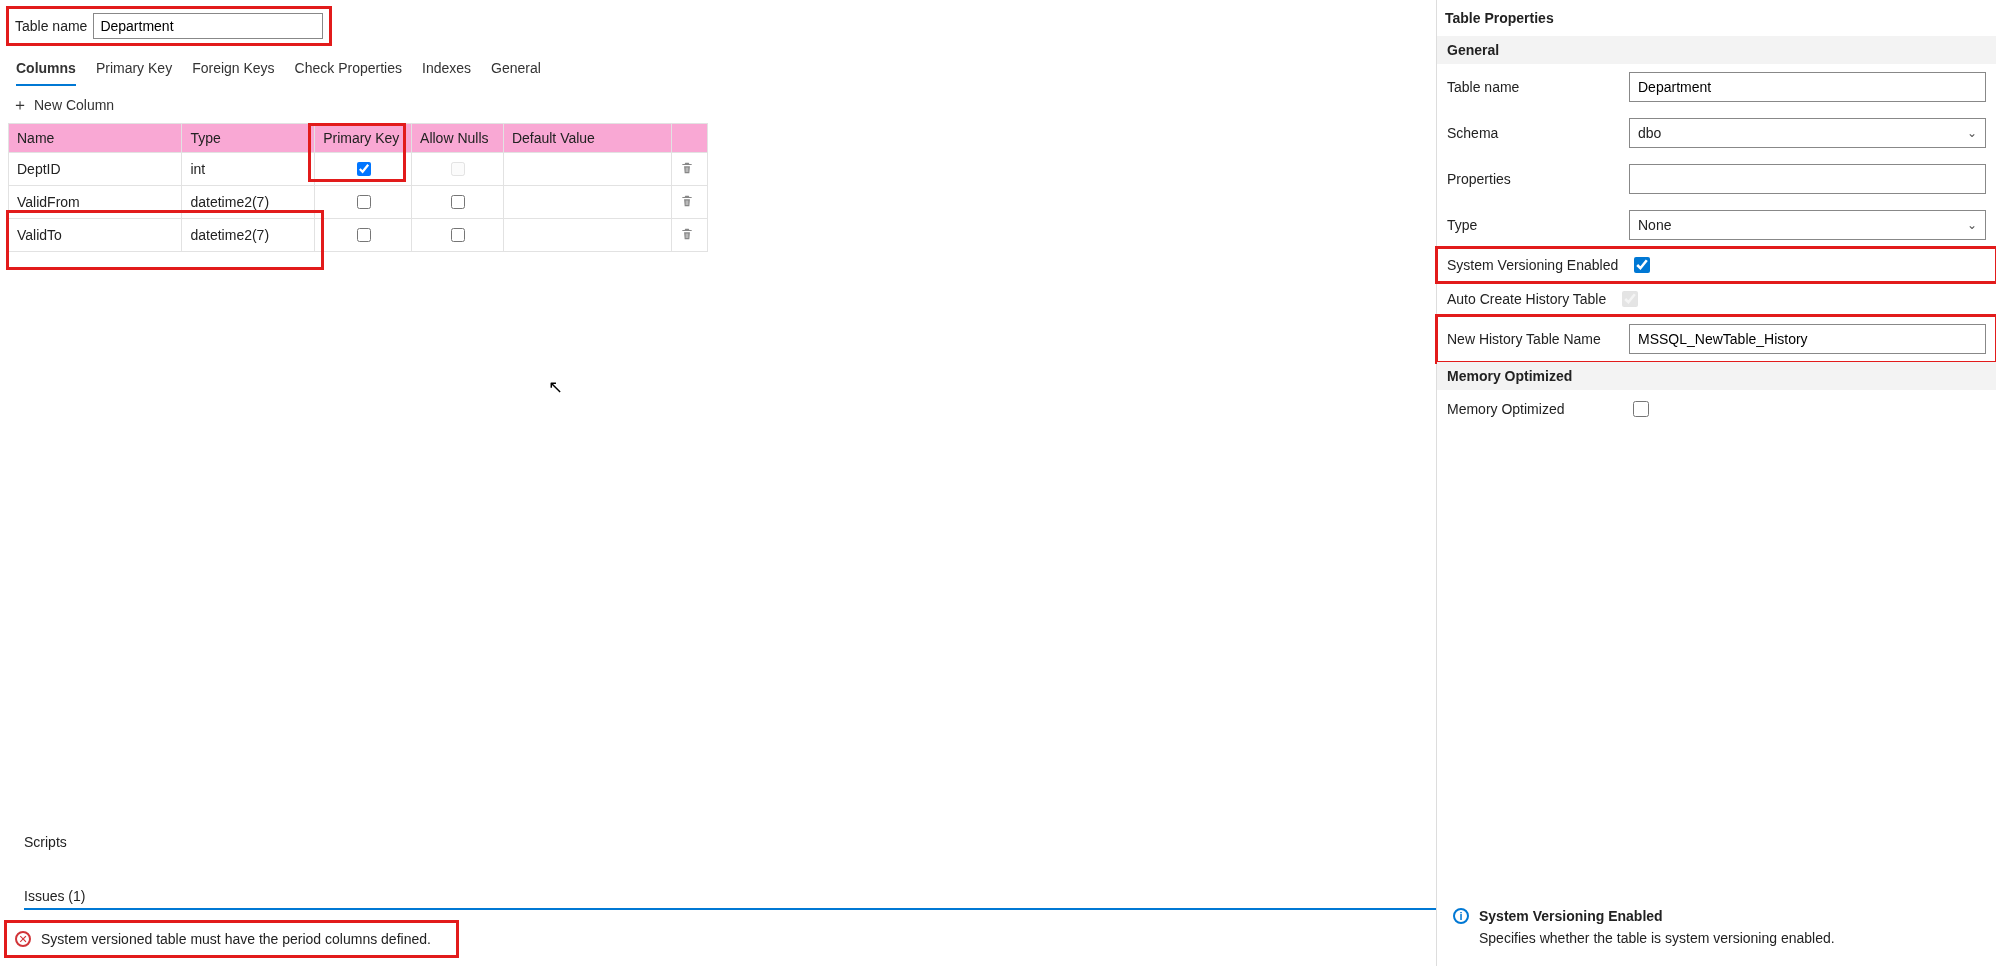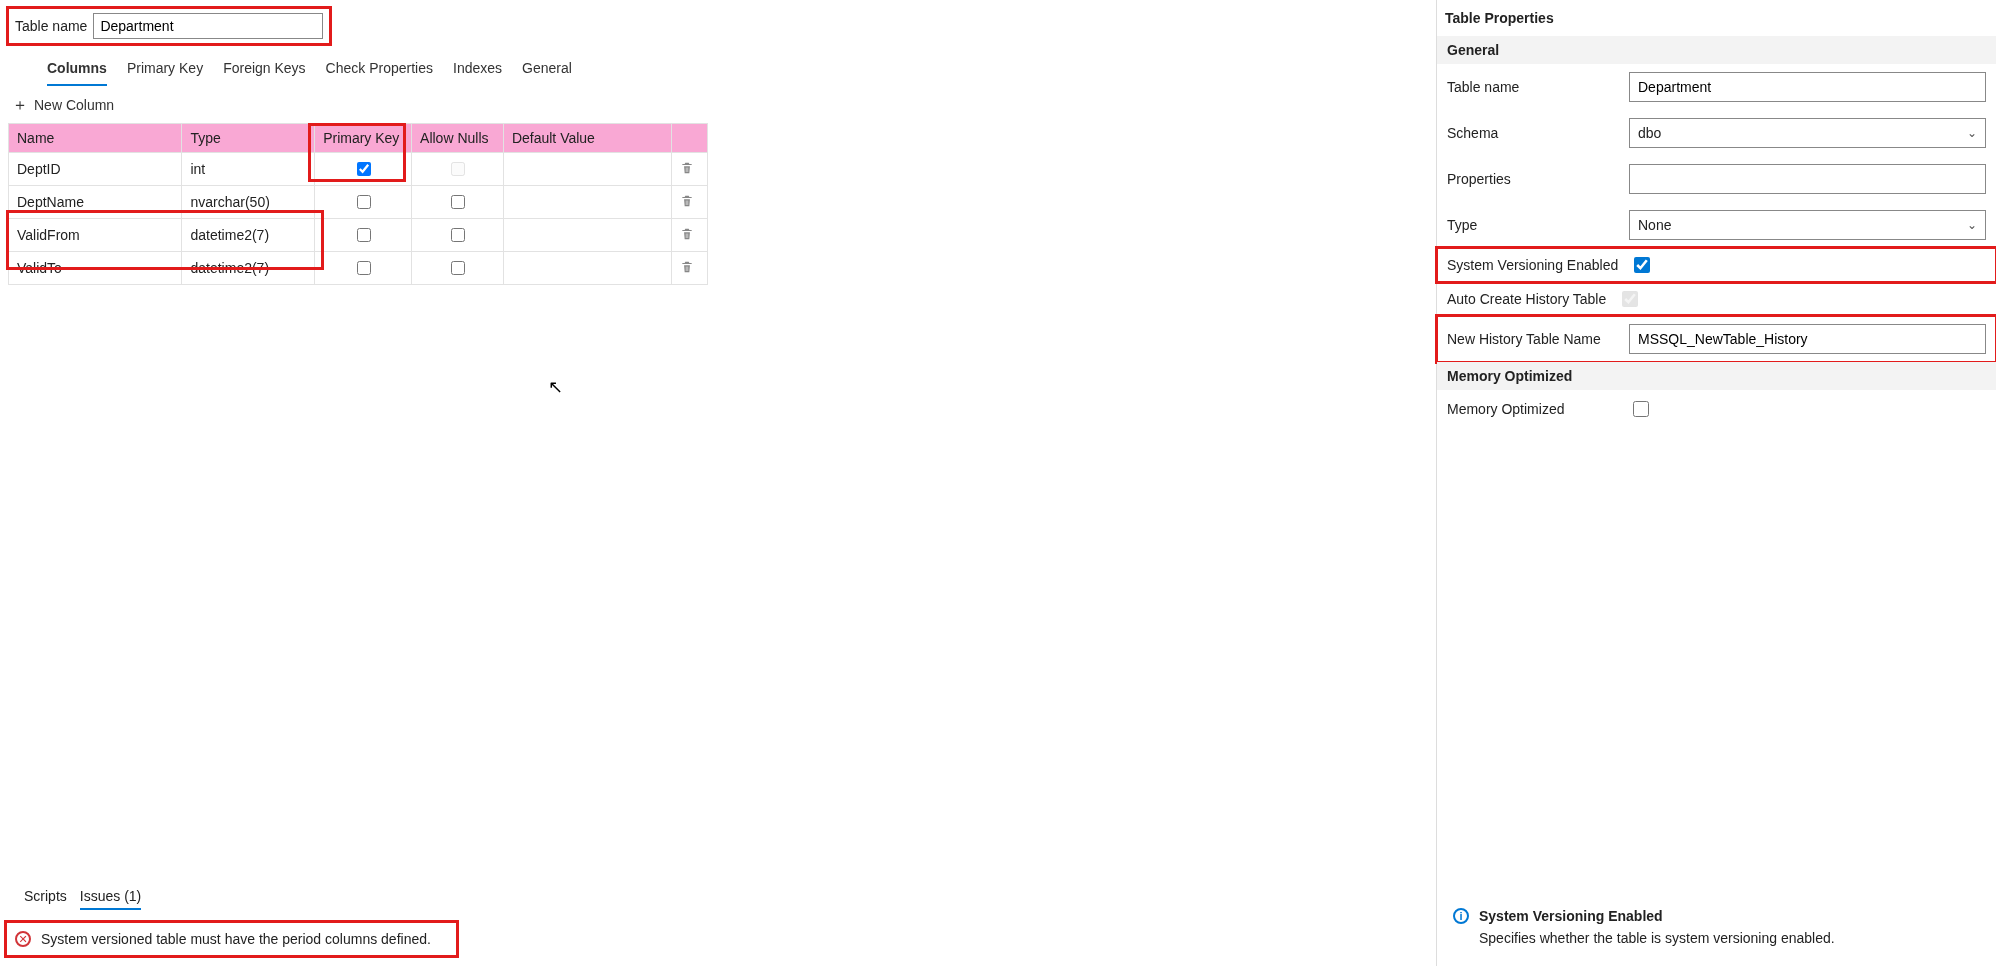--- a/index.html
+++ b/index.html
@@ -16,21 +16,21 @@
   }
   .tablename-label { margin-right: 6px; font-size: 14px; }
   .tablename-input {
     width: 230px; height: 26px; padding: 0 6px;
     border: 1px solid #888; font-size: 14px;
   }
 
   
   .tabs { display: flex; gap: 20px; padding: 14px 16px 0 16px; border-bottom: 1px solid transparent; }
   .tab { padding: 0 0 8px 0; cursor: pointer; color: #333; }
-  .tab.active { border-bottom: 2px solid #0078d4; font-weight:600;margin-left:31px; }
+  .tab.active { border-bottom: 2px solid #0078d4; font-weight:600; }
 
   
   .newcol { padding: 10px 10px 10px 12px; display:flex; align-items:center; gap:6px; color:#333; cursor:pointer; width:max-content; }
   .plus-icon { font-size:16px; line-height:1; }
 
   
   .grid { border-collapse: collapse; width: 700px; margin-left:8px;}
   .grid th, .grid td { border: 1px solid #e2e2e2; padding: 6px 8px; text-align:left; height:28px; font-weight:normal; }
   .grid th { background:#f9a8d4; }
   .col-name { width:170px; }
@@ -43,21 +43,21 @@
   .chk-disabled { accent-color:#ccc; opacity:.6; }
   .trash { cursor:pointer; opacity:.7; }
   .trash svg { width:14px; height:14px; fill:#555; }
 
   
   .hl-pk-hdr { position:absolute; border:3px solid #e21b1b; pointer-events:none; }
   .hl-validrows { position:absolute; border:3px solid #e21b1b; pointer-events:none; }
 
   
   .bottom { position:absolute; bottom:0; left:0; right:0; }
-  .btabs { display:flex; gap:13px; padding: 0 0 6px 24px; }
+  .btabs { display:flex; gap:30px; padding: 0 0 6px 24px; flex-direction: column; }
   .btab { cursor:pointer; padding:4px 0; }
   .btab.active { border-bottom:2px solid #0078d4; }
   .issue-row {
     display:flex; align-items:center; gap:10px;
     border:3px solid #e21b1b; width:455px; margin:4px 0 8px 4px;
     padding:8px 8px;
   }
   .err-icon { width:16px; height:16px; border:2px solid #d13438; border-radius:50%; display:flex; align-items:center; justify-content:center; color:#d13438; font-size:11px; }
 
   
@@ -120,30 +120,20 @@
             <th class="col-def">Default Value</th>
             <th class="col-del"></th>
           </tr>
         </thead>
         <tbody id="grid-body">
             <tr>
               <td class="col-name">DeptID</td>
               <td class="col-type">int</td>
               <td class="col-pk" style="text-align:center"><input type="checkbox" class="chk" checked="" style=""></td>
               <td class="col-null" style="text-align:center"><input type="checkbox" class="chk chk-disabled" disabled="" style=""></td>
-              <td class="col-def"></td>
-              <td class="col-del"><span class="trash"><span><svg viewBox="0 0 24 24">
-                      <path d="M9 3h6l1 2h4v2H4V5h4l1-2zm-2 6h10l-1 12H8L7 9zm3 2v8h1v-8h-1zm3 0v8h1v-8h-1z"></path>
-                    </svg></span></span></td>
-            </tr>
-            <tr>
-              <td class="col-name">DeptName</td>
-              <td class="col-type">nvarchar(50)</td>
-              <td class="col-pk" style="text-align:center"><input type="checkbox" class="chk" style=""></td>
-              <td class="col-null" style="text-align:center"><input type="checkbox" class="chk " style=""></td>
               <td class="col-def"></td>
               <td class="col-del"><span class="trash"><span><svg viewBox="0 0 24 24">
                       <path d="M9 3h6l1 2h4v2H4V5h4l1-2zm-2 6h10l-1 12H8L7 9zm3 2v8h1v-8h-1zm3 0v8h1v-8h-1z"></path>
                     </svg></span></span></td>
             </tr>
             <tr>
               <td class="col-name">ValidFrom</td>
               <td class="col-type">datetime2(7)</td>
               <td class="col-pk" style="text-align:center"><input type="checkbox" class="chk" style=""></td>
               <td class="col-null" style="text-align:center"><input type="checkbox" class="chk " style=""></td>

